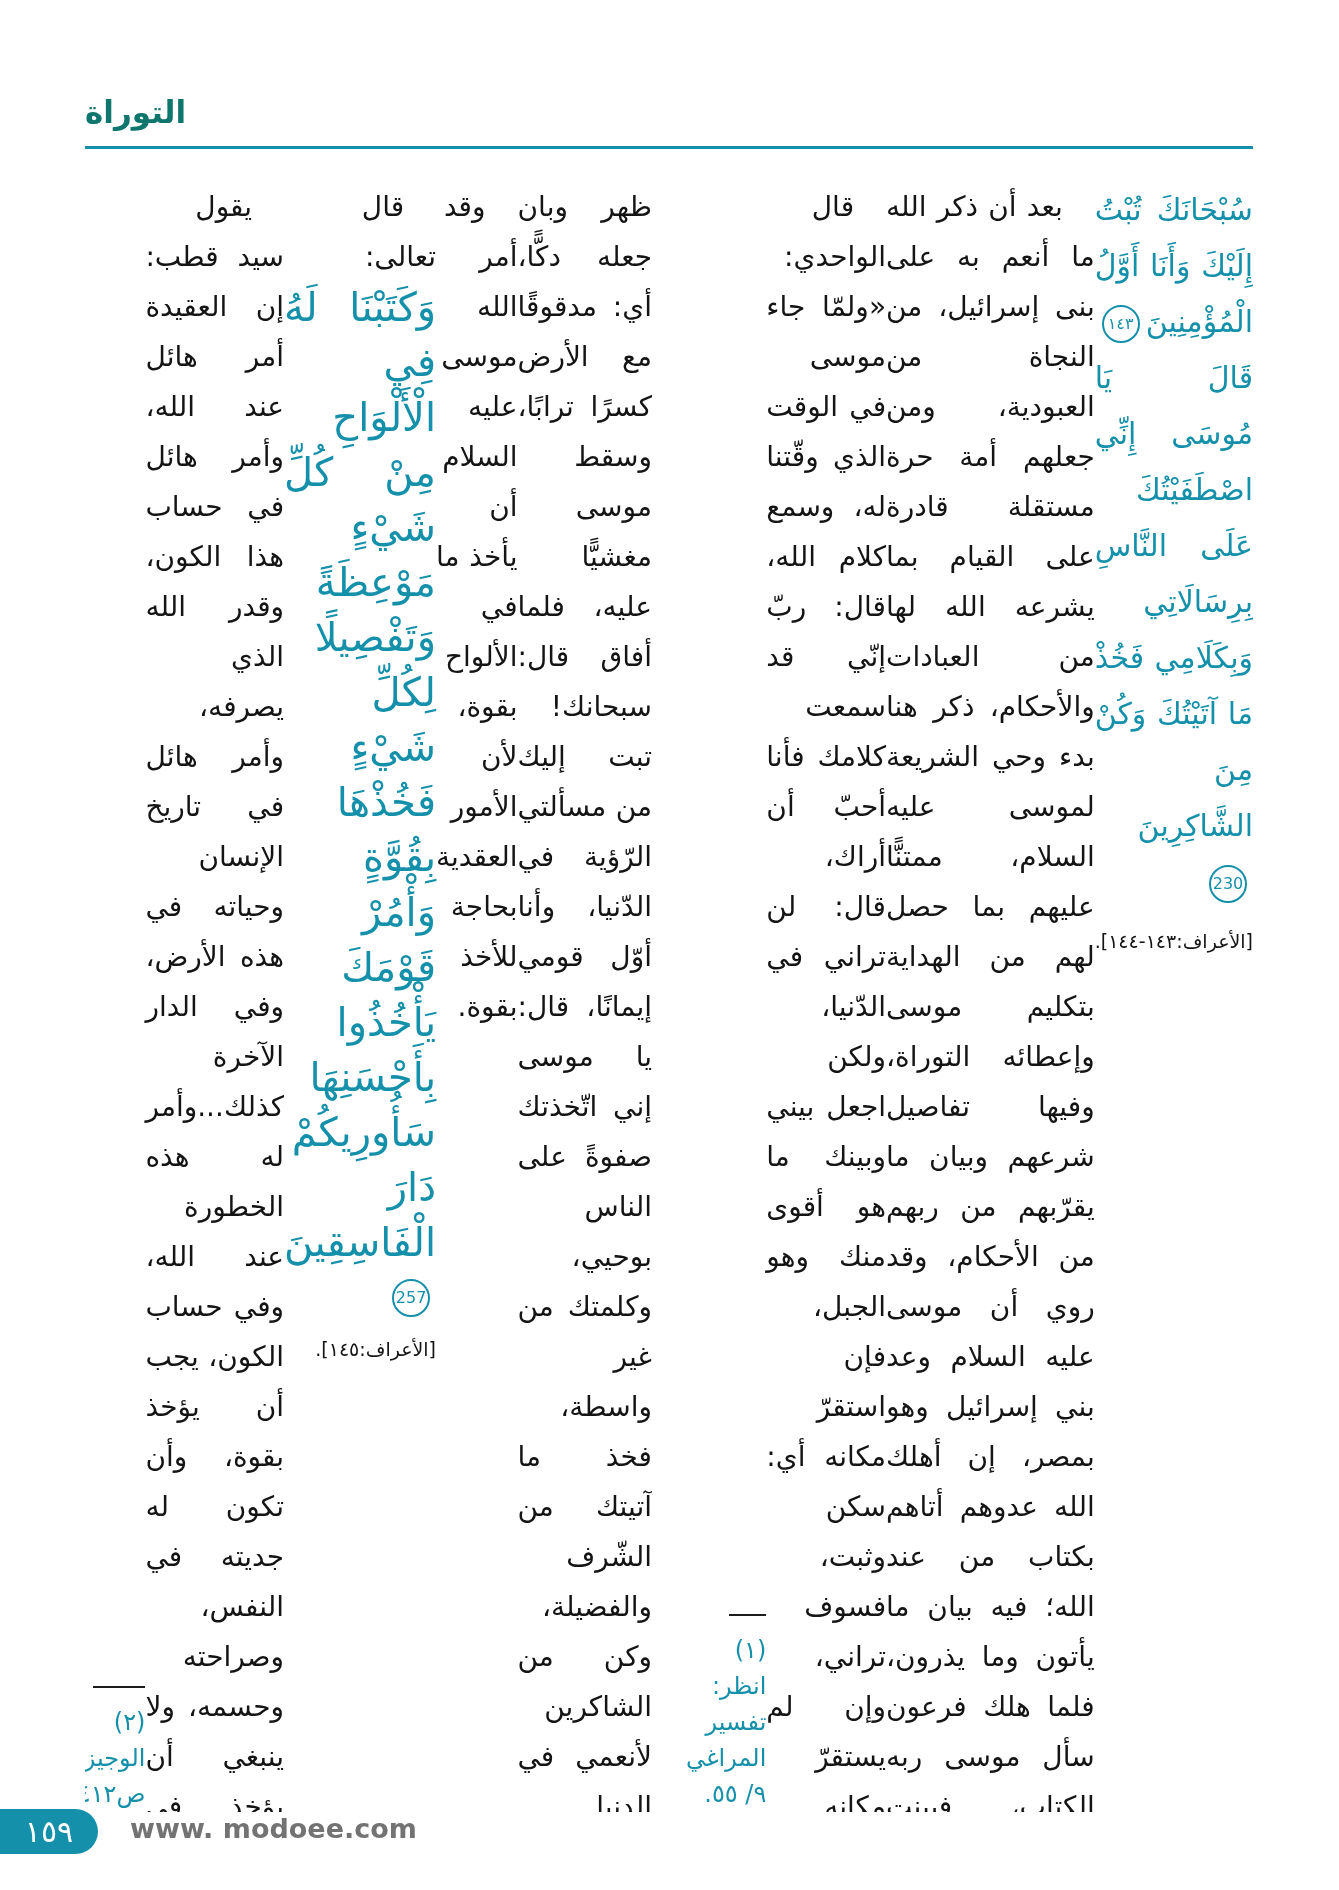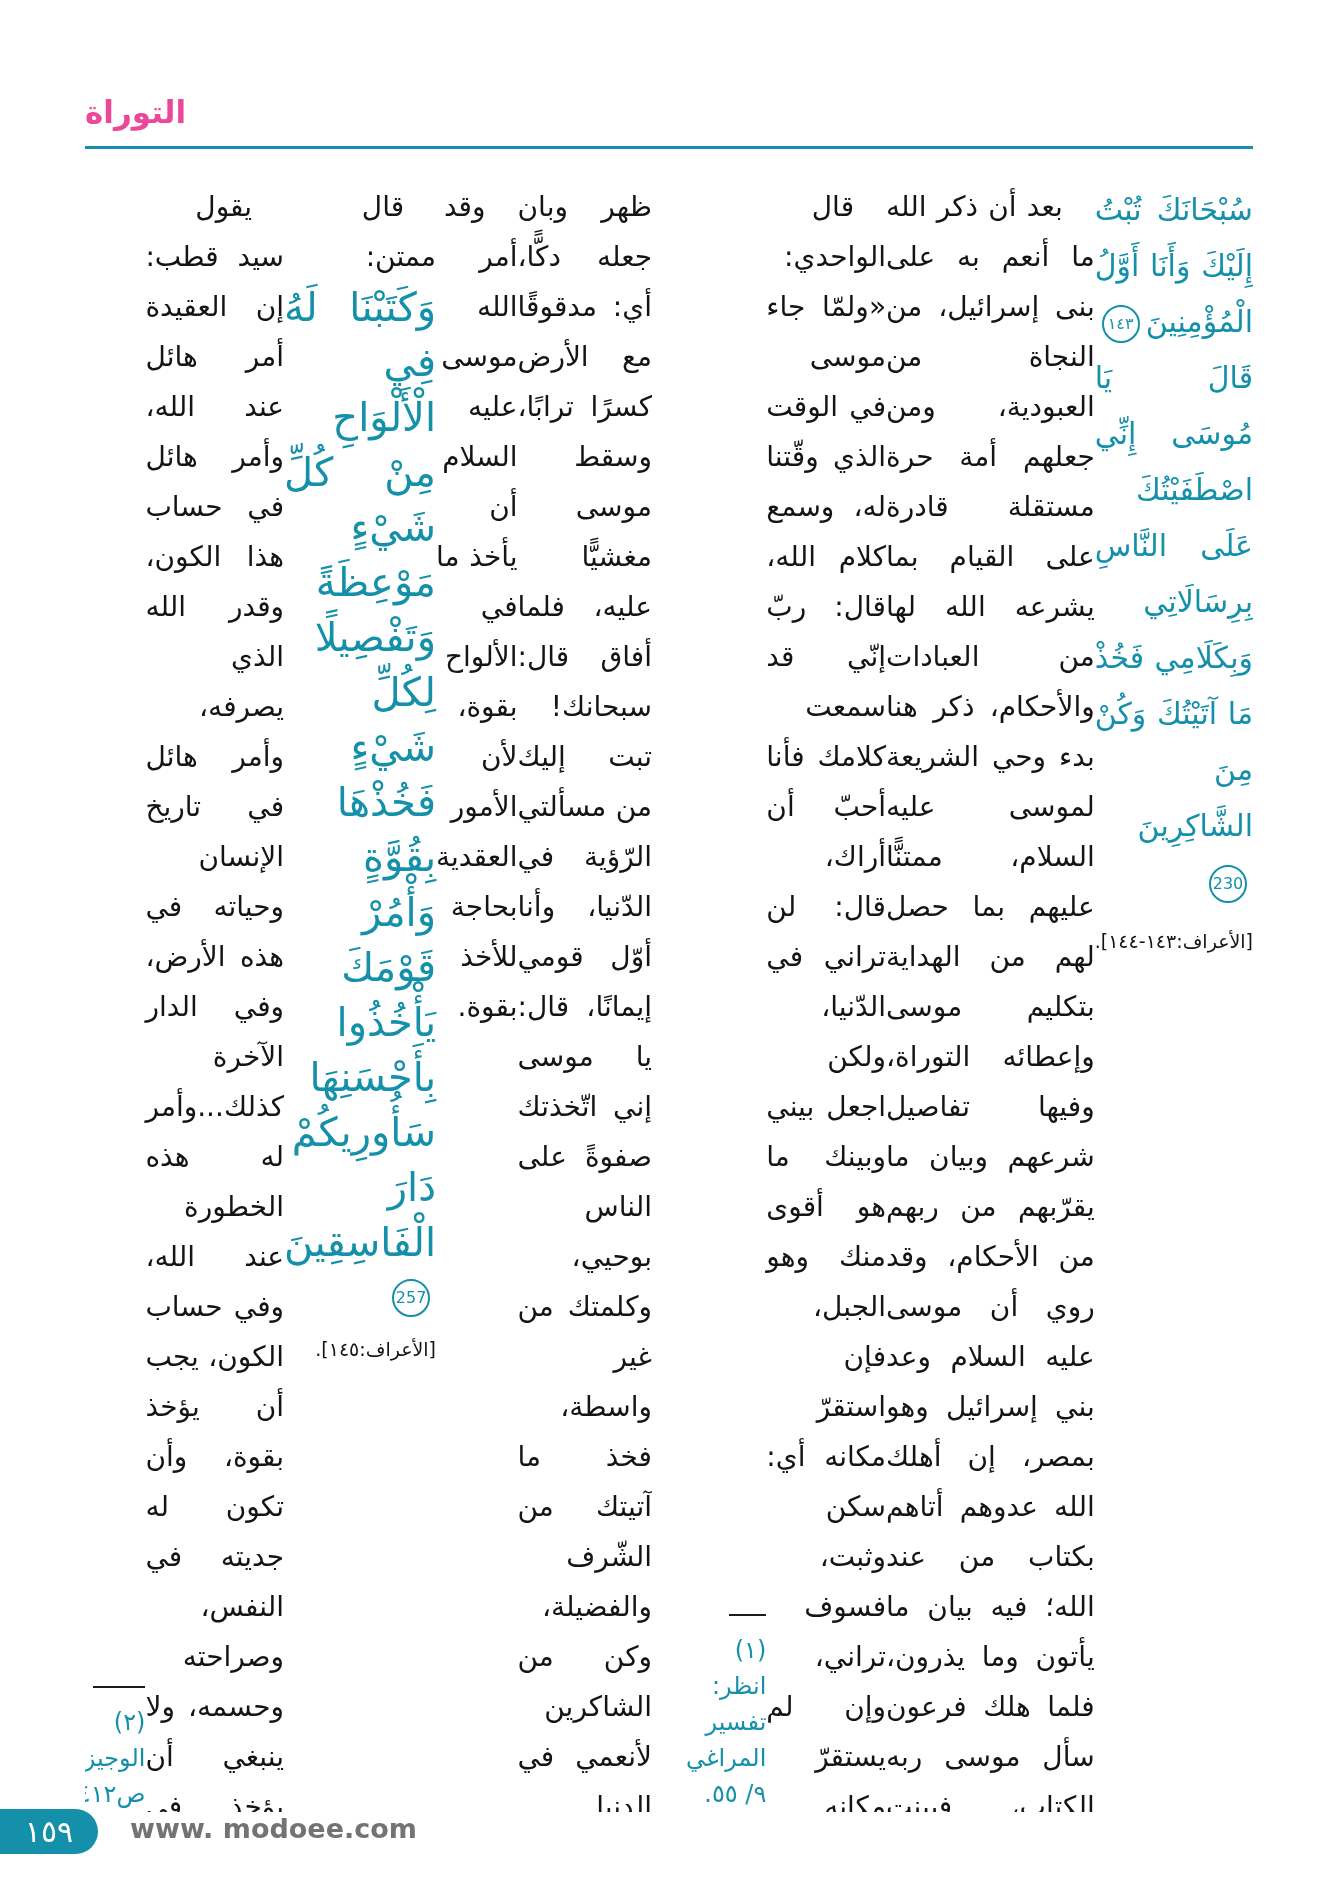--- a/index.html
+++ b/index.html
@@ -11,21 +11,21 @@
     margin: 0 auto;
   }
   .page {
     position: absolute; inset: 0;
     background: #ffffff;
     overflow: hidden;
   }
   
   .header-title {
     position: absolute; top: 94px; left: 85px;
-    color: #ec4899; font-size: 31px; font-weight: bold;
+    color: #0f766e; font-size: 31px; font-weight: bold;
   }
   .header-rule {
     position: absolute; top: 146px; left: 85px;
     width: 1168px; height: 3px; background: #1590aa;
   }
   
   .content {
     position: absolute; top: 182px; left: 85px;
     width: 1168px; height: 1630px;
     display: flex; gap: 34px;
@@ -111,21 +111,21 @@
         <div class="fn-text">(١) انظر: تفسير المراغي ٩/ ٥٥.</div>
       </div>
     </section>
 
     <section class="col">
 
       <p class="body"><span>ظهر وبان جعله دكًّا، أي: مدقوقًا مع الأرض كسرًا ترابًا، وسقط موسى مغشيًّا عليه، فلما أفاق قال: سبحانك! تبت إليك من مسألتي الرّؤية في الدّنيا، وأنا أوّل قومي إيمانًا، قال: يا موسى إني اتّخذتك صفوةً على الناس بوحيي، وكلمتك من غير واسطة، فخذ ما آتيتك من الشّرف والفضيلة، وكن من الشاكرين لأنعمي في الدنيا والآخرة»</span><sup class="fn-marker">(٢)</sup><span>.</span></p>
 
       <p class="body indent"><span>وقد أمر الله موسى عليه السلام أن يأخذ ما في الألواح بقوة، لأن الأمور العقدية بحاجة للأخذ بقوة.</span></p>
 
-      <p class="body indent"><span>قال ممتن: </span><span class="verse-inline">وَكَتَبْنَا لَهُ فِي الْأَلْوَاحِ مِنْ كُلِّ شَيْءٍ مَوْعِظَةً وَتَفْصِيلًا لِكُلِّ شَيْءٍ فَخُذْهَا بِقُوَّةٍ وَأْمُرْ قَوْمَكَ يَأْخُذُوا بِأَحْسَنِهَا سَأُورِيكُمْ دَارَ الْفَاسِقِينَ</span><span class="ayah-num">257</span><span class="verse-ref">[الأعراف:١٤٥].</span></p>
+      <p class="body indent"><span>قال تعالى: </span><span class="verse-inline">وَكَتَبْنَا لَهُ فِي الْأَلْوَاحِ مِنْ كُلِّ شَيْءٍ مَوْعِظَةً وَتَفْصِيلًا لِكُلِّ شَيْءٍ فَخُذْهَا بِقُوَّةٍ وَأْمُرْ قَوْمَكَ يَأْخُذُوا بِأَحْسَنِهَا سَأُورِيكُمْ دَارَ الْفَاسِقِينَ</span><span class="ayah-num">257</span><span class="verse-ref">[الأعراف:١٤٥].</span></p>
 
       <p class="body indent"><span>يقول سيد قطب: إن العقيدة أمر هائل عند الله، وأمر هائل في حساب هذا الكون، وقدر الله الذي يصرفه، وأمر هائل في تاريخ الإنسان وحياته في هذه الأرض، وفي الدار الآخرة كذلك...وأمر له هذه الخطورة عند الله، وفي حساب الكون، يجب أن يؤخذ بقوة، وأن تكون له جديته في النفس، وصراحته وحسمه، ولا ينبغي أن يؤخذ في رخاوة، ولا في تميع، ولا في ترخص، ذلك أنه أمر هائل في ذاته، فضلًا على أن تكاليفه باهظة لا يصبر عليها من طبيعته الرخاوة</span></p>
 
       <div class="footnotes">
         <div class="fn-rule wide"></div>
         <div class="fn-text">(٢) الوجيز، ص٤١٢.</div>
       </div>
     </section>
 
   </div>

